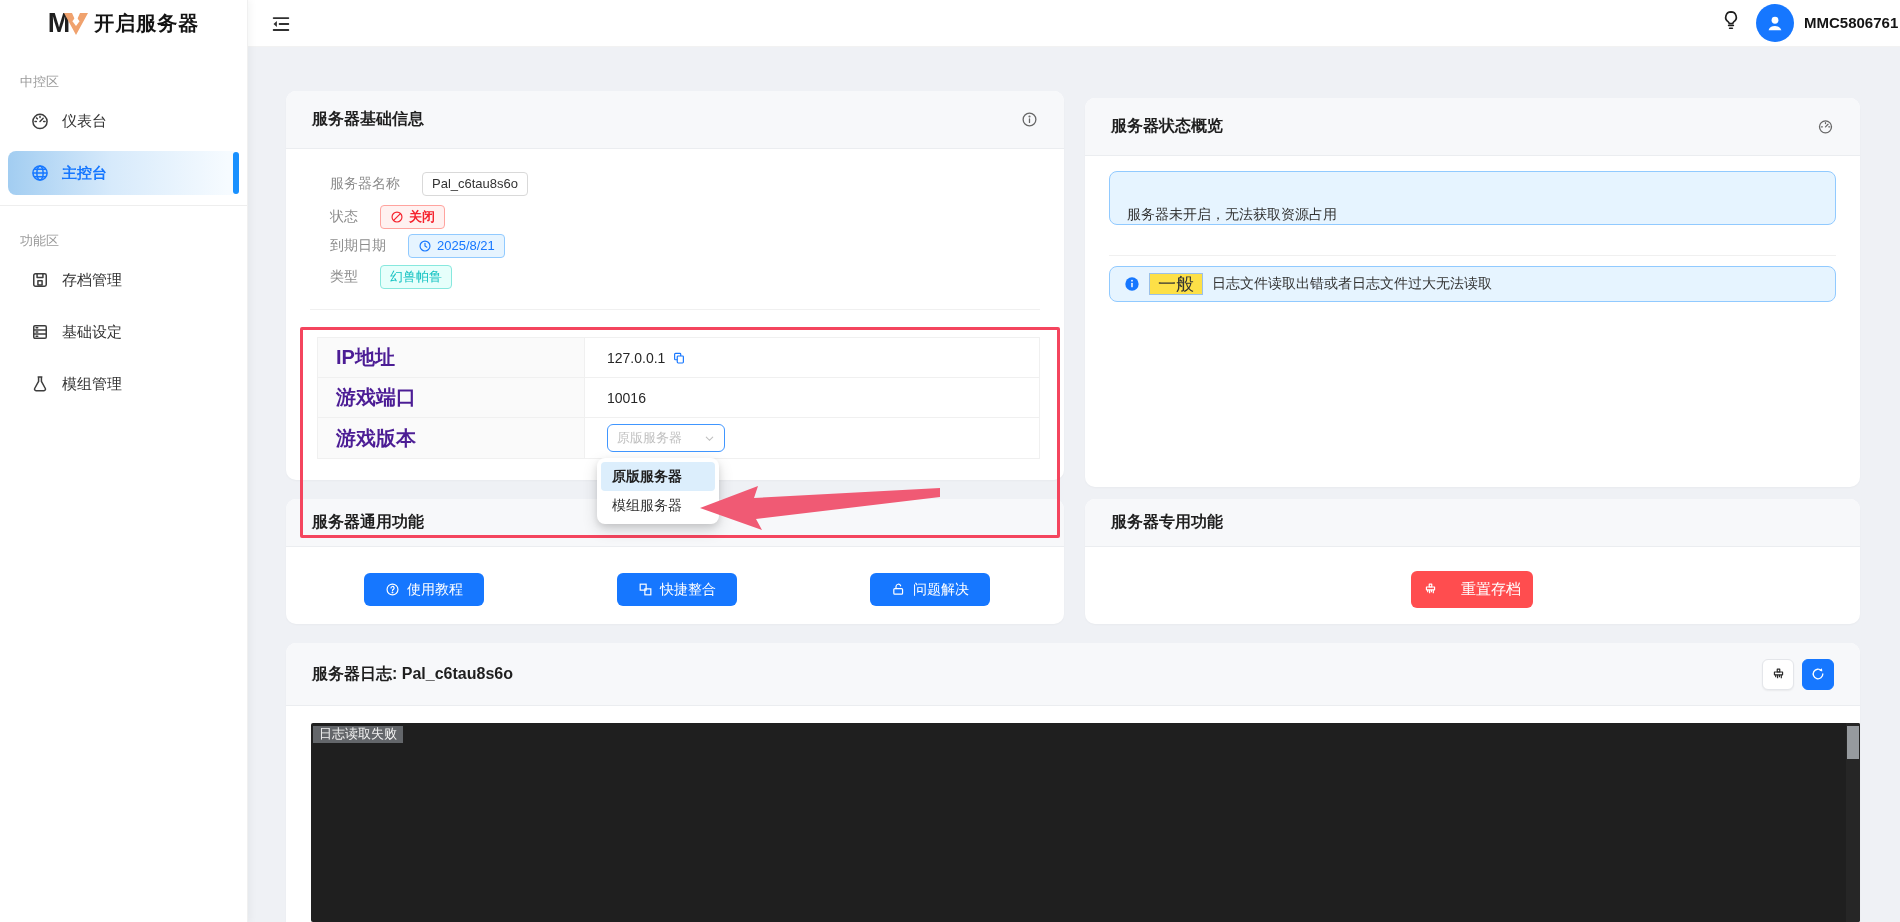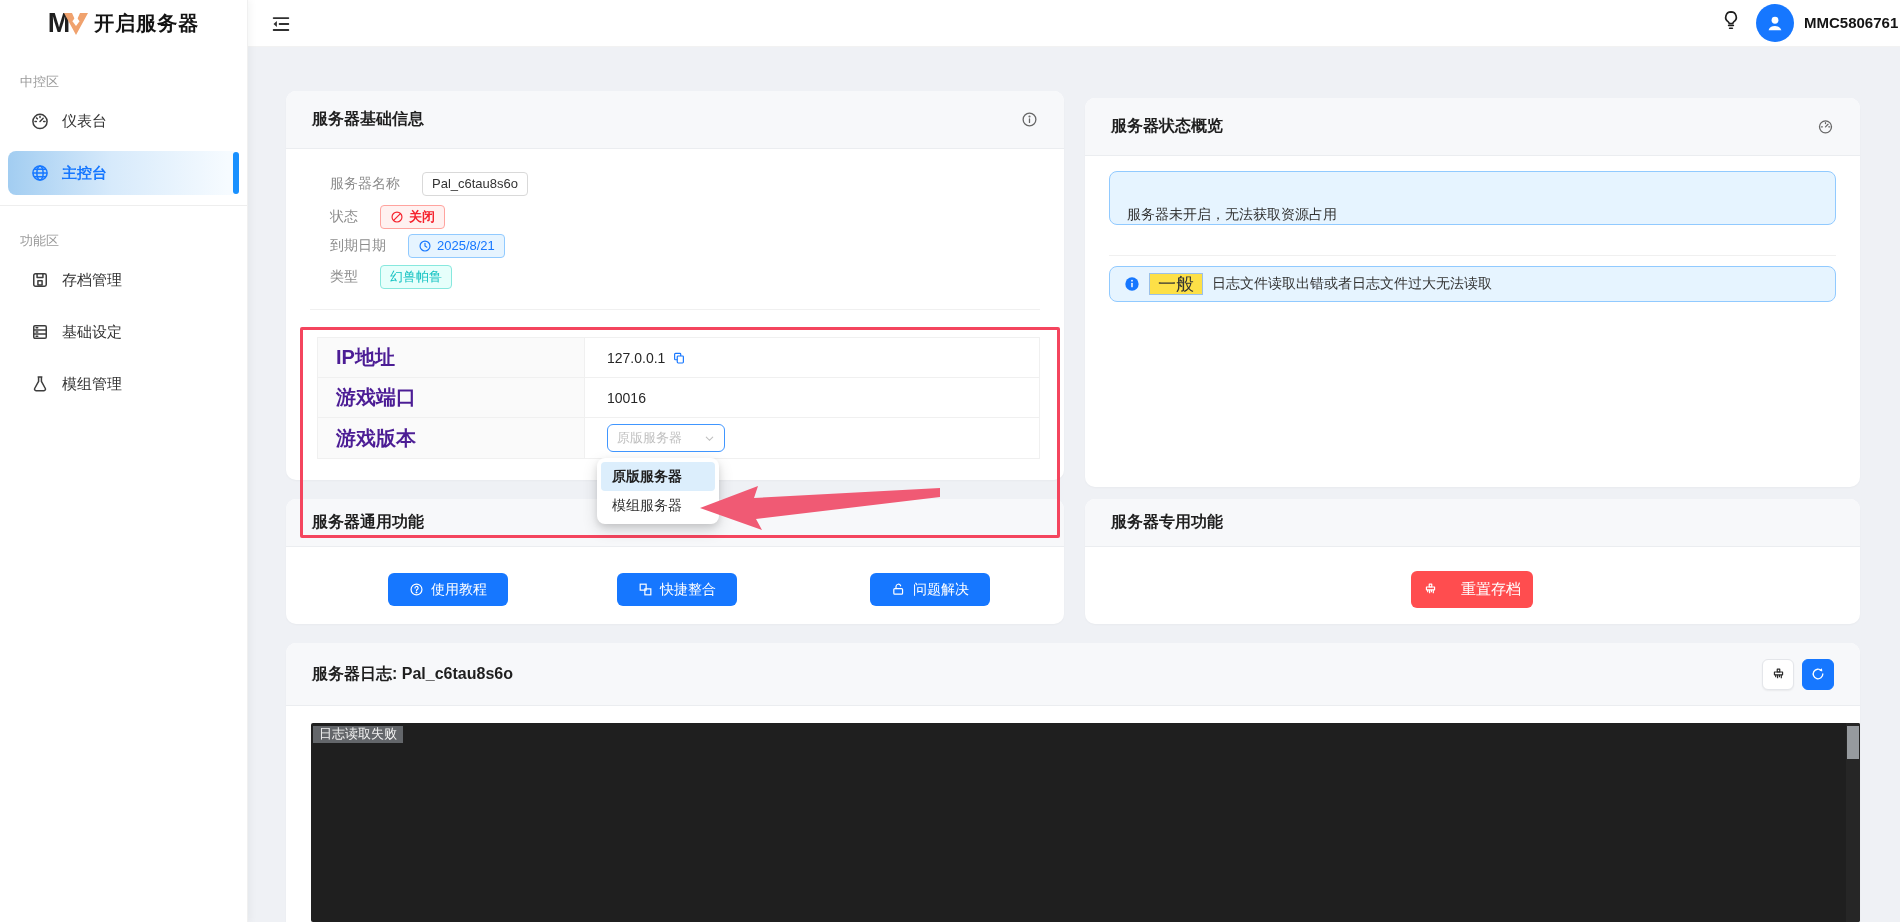--- a/index.html
+++ b/index.html
@@ -102,21 +102,21 @@
   .state-divider { position:absolute; left:24px; top:157px; width:727px; height:1px; background:#f0f0f0; }
   .alert-log { left:24px; top:168px; width:727px; height:36px; display:flex; align-items:center;
     gap:9px; padding-left:14px; font-size:14px; color:#333; }
   .level-tag { border:1px solid #9bc0e8; background:#fde047; color:#333; border-radius:0;
     font-size:18px; padding:0 8px; line-height:20px; }
 
   
   .blue-btn { position:absolute; top:74px; width:120px; height:33px; border:none; border-radius:6px;
     background:#1677ff; color:#fff; font-size:14px; cursor:pointer; display:flex; align-items:center;
     justify-content:center; gap:7px; font-family:inherit; }
-  .btn-tutorial { left:78px;margin-left:24px; }
+  .btn-tutorial { left:78px; }
   .btn-integrate { left:331px; }
   .btn-solve { left:584px; }
   .red-btn { position:absolute; left:326px; top:72px; width:122px; height:37px; border:none;
     border-radius:6px; background:#ff4d4f; color:#fff; font-size:15px; cursor:pointer;
     display:flex; align-items:center; justify-content:center; gap:23px; font-family:inherit; }
 
   
   .log-actions { display:flex; gap:8px; }
   .log-btn { width:32px; height:31px; border-radius:6px; display:flex; align-items:center;
     justify-content:center; cursor:pointer; }

